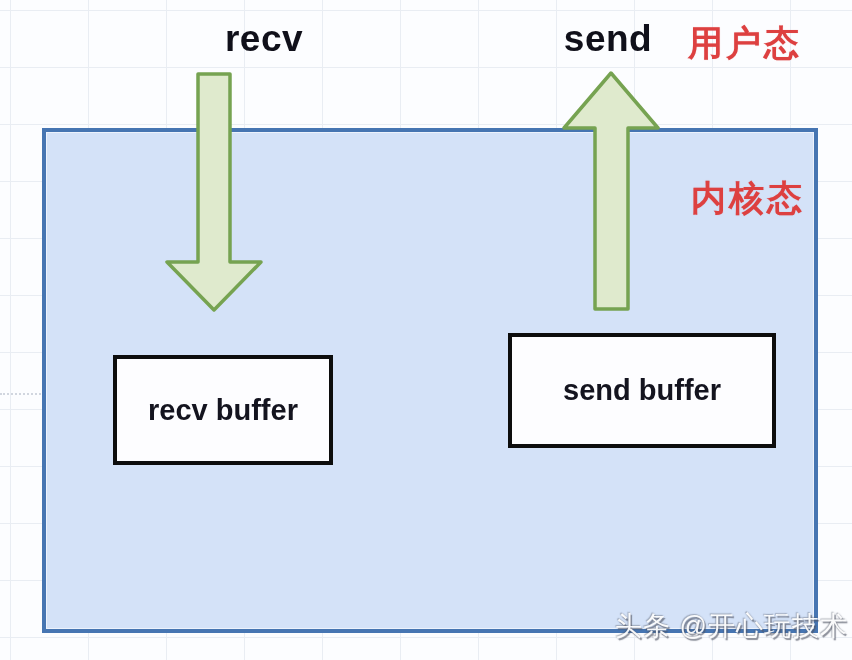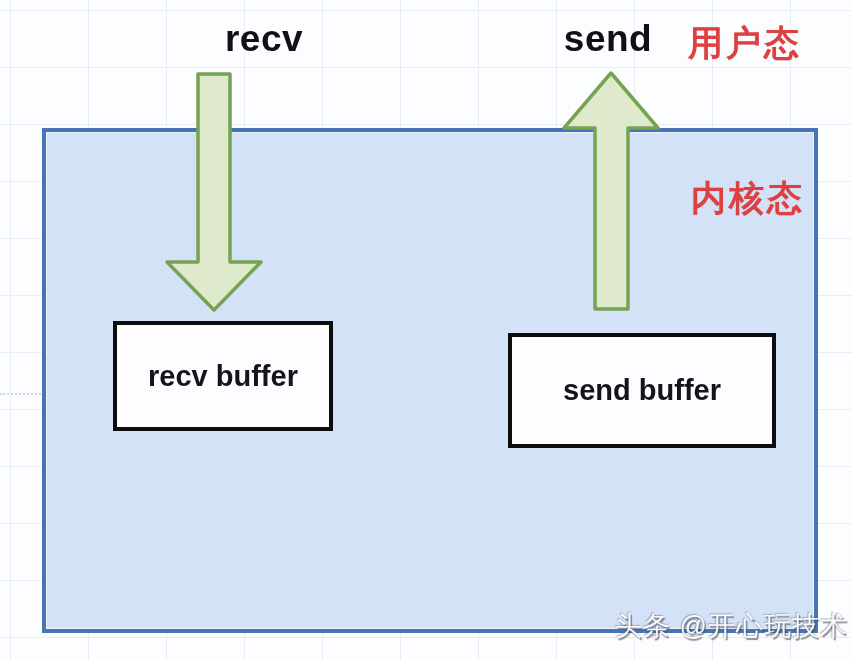--- a/index.html
+++ b/index.html
@@ -70,21 +70,21 @@
     background: var(--buffer-fill, #fdfdff);
     border: 4px solid var(--buffer-border, #0d0d0d);
     display: flex;
     align-items: center;
     justify-content: center;
     font-size: 29px;
     font-weight: bold;
     color: #14141f;
     white-space: nowrap;
   }
-  .buffer-box.recv { left: 113px; top: 321px; width: 220px; height: 110px; }
+  .buffer-box.recv { left: 113px; top: 355px; width: 220px; height: 110px; }
   .buffer-box.send { left: 508px; top: 333px; width: 268px; height: 115px; }
 
   
   .arrows-svg {
     position: absolute;
     left: 0;
     top: 0;
     width: 852px;
     height: 660px;
     pointer-events: none;

